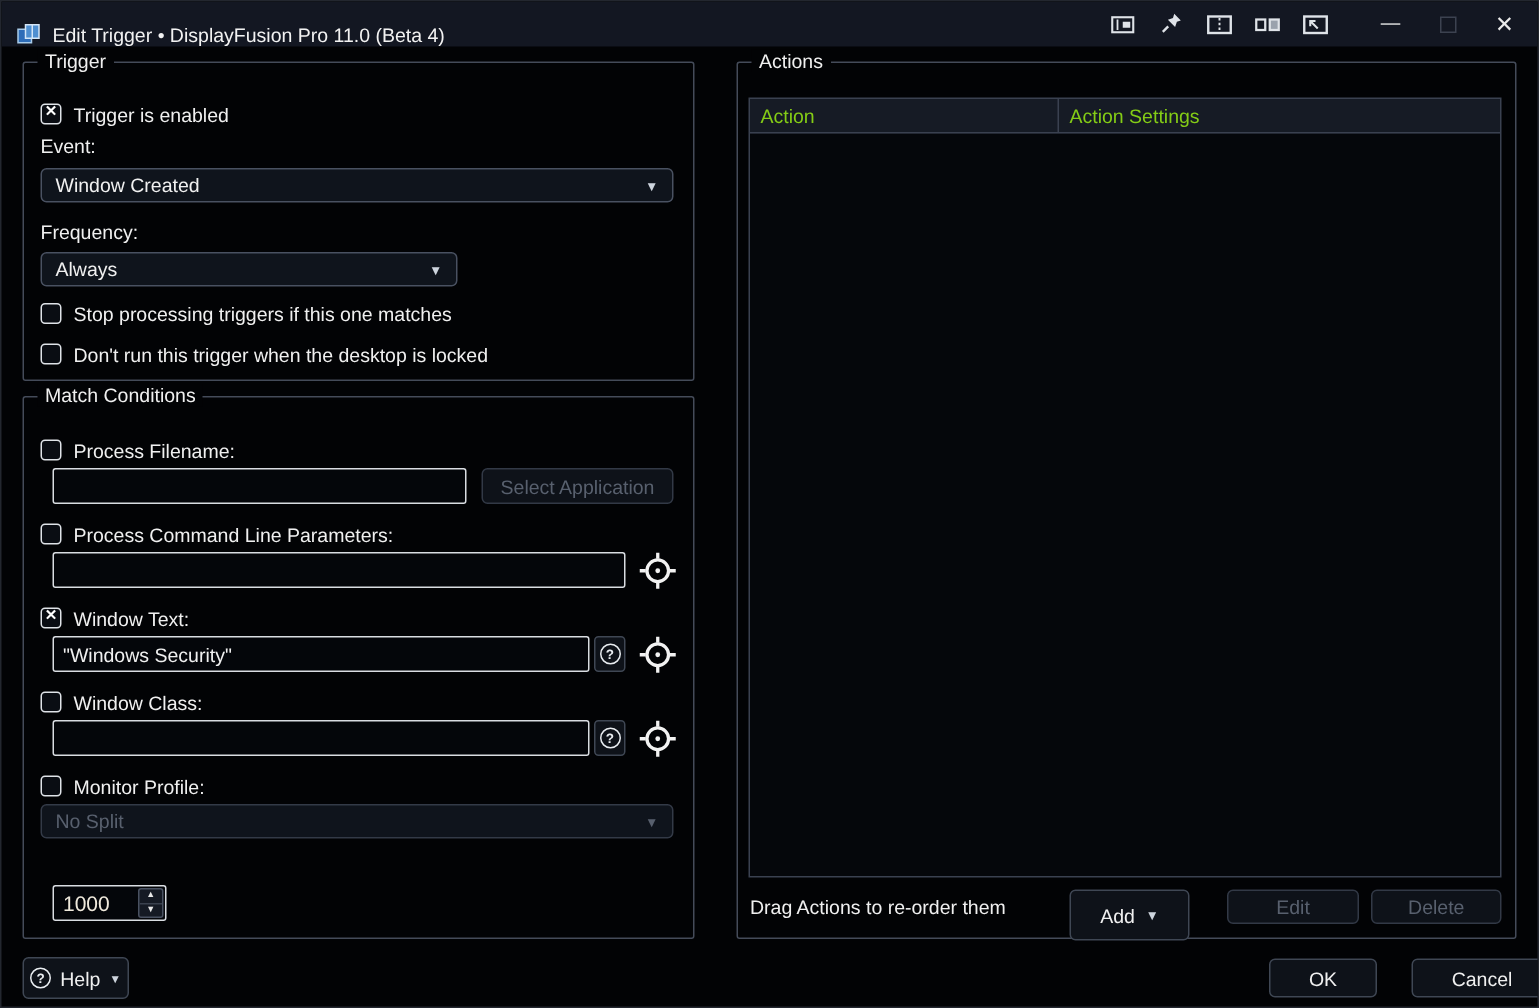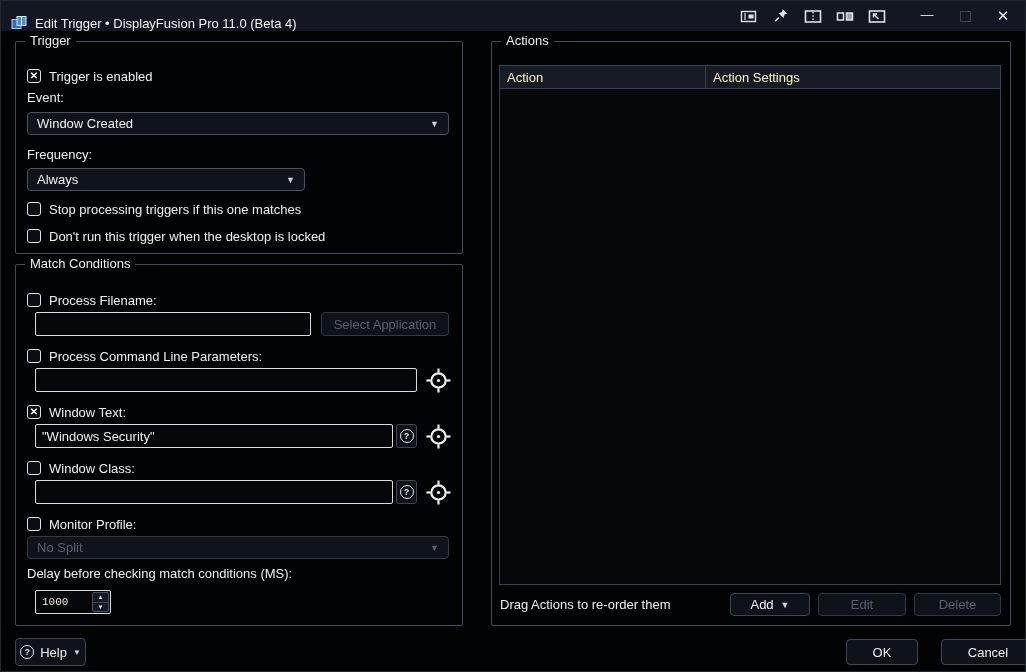--- a/index.html
+++ b/index.html
@@ -50,21 +50,21 @@
   }
   .selarrow { font-size:9px; color:#cdd4dd; }
   .select.disabled { border-color:#333a47;gap:24px; }
   .select.disabled .selval, .select.disabled .selarrow { color:#58606e; }
   
   .input {
     position:absolute; height:24px; background:#04060a; border:1px solid #d9dde2;
     border-radius:2px; color:#f0f0f0; font-size:13px; padding:0 6px;
     font-family:"Liberation Sans", sans-serif; outline:none;
   }
-  .input.mono { font-family:Liberation Mono, monospace; font-size:11px; color:#efe9dc; padding-right:20px; }
+  .input.mono { font-family:Liberation Sans, sans-serif; font-size:14px; color:#efe9dc; padding-right:20px; }
   
   .spinner {
     position:absolute; width:17px; height:20px; display:flex; flex-direction:column;
     border:1px solid #495161; border-radius:2px; background:#151a24; overflow:hidden;
   }
   .spin-btn { flex:1; display:flex; align-items:center; justify-content:center; font-size:6px; color:#e8e8e8; }
   .spin-btn + .spin-btn { border-top:1px solid #3a414e; }
   
   .btn {
     position:absolute; background:#0e1219; border:1px solid #3f4754; border-radius:4px;
@@ -78,21 +78,21 @@
   }
   .qcircle {
     width:14px; height:14px; border:1.4px solid #e8ecf0; border-radius:50%;
     display:flex; align-items:center; justify-content:center;
     font-size:9px; font-weight:bold; color:#e8ecf0; line-height:1;
   }
   .finder { position:absolute; width:27px; height:27px; }
   
   .table { position:absolute; border:1px solid #3a4150; background:#05070b; display:flex; flex-direction:column; }
   .thead { display:flex; height:23px; background:#161b25; border-bottom:1px solid #3a4150; flex:none; }
-  .th { display:flex; align-items:center; padding:4px 7px; color:#fef9c3; }
+  .th { display:flex; align-items:center; padding:4px 7px; color:#84cc16; }
   .th + .th { border-left:1px solid #3a4150; }
   .tbody { flex:1; }
   .hint { position:absolute; white-space:nowrap; color:#f0f0f0; }
   .selval { white-space:nowrap; }
 </style>
 </head>
 <body>
 
 <div class="window">
 
@@ -246,41 +246,40 @@
 
   <div class="cbrow" style="left:26px; top:515px;">
     <span class="cb"></span>
     <span class="cblabel">Monitor Profile:</span>
   </div>
   <div class="select disabled" style="left:26px; top:535px; width:422px;">
     <span class="selval">No Split</span>
     <span class="selarrow">▼</span>
   </div>
 
-  <div class="hint" style="left:26px; top:565px;">Delay before checking match conditions (MS):</div>
   <input class="input mono" style="left: 34px; top: 589px; width: 76px;" value="1000">
   <div class="spinner" style="left:91px; top:591px;">
     <span class="spin-btn">▲</span>
     <span class="spin-btn">▼</span>
   </div>
 
   <div class="group" style="left:490px; top:40px; width:520px; height:585px;">
     <span class="legend">Actions</span>
   </div>
 
   <div class="table" style="left:498px; top:64px; width:502px; height:520px;">
     <div class="thead">
       <div class="th" style="width:205px;">Action</div>
       <div class="th" style="flex:1;">Action Settings</div>
     </div>
     <div class="tbody"></div>
   </div>
 
   <div class="hint" style="left:499px; top:596px;">Drag Actions to re-order them</div>
-  <div class="btn" style="left:729px; top:592px; width:80px; height:23px;">
+  <div class="btn" style="left:712px; top:592px; width:80px; height:34px;">
     <span>Add</span>
     <span class="selarrow">▼</span>
   </div>
   <div class="btn disabled" style="left:817px; top:592px; width:88px; height:23px;">
     <span>Edit</span>
   </div>
   <div class="btn disabled" style="left:913px; top:592px; width:87px; height:23px;">
     <span>Delete</span>
   </div>
 

